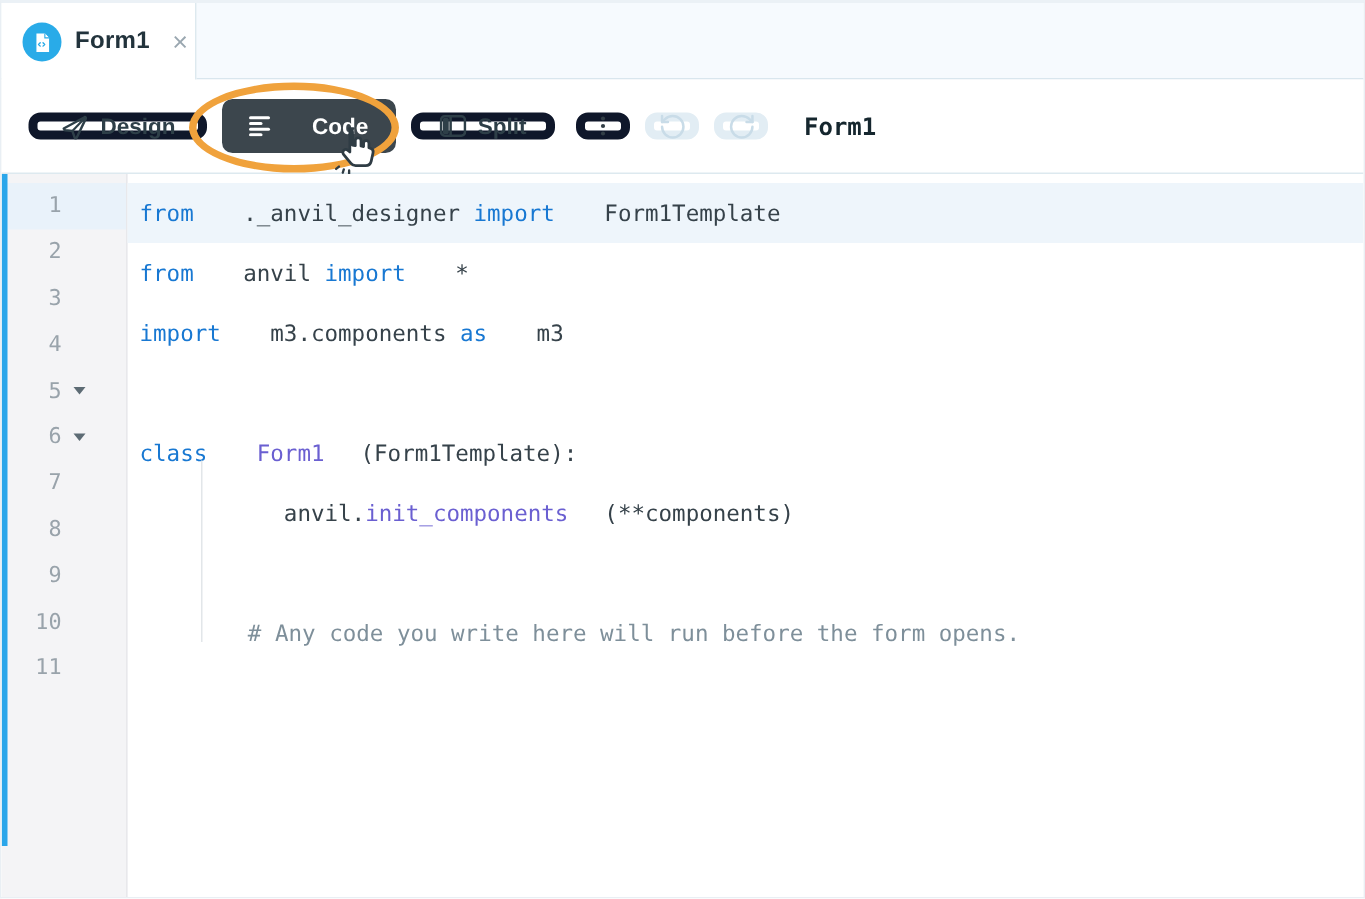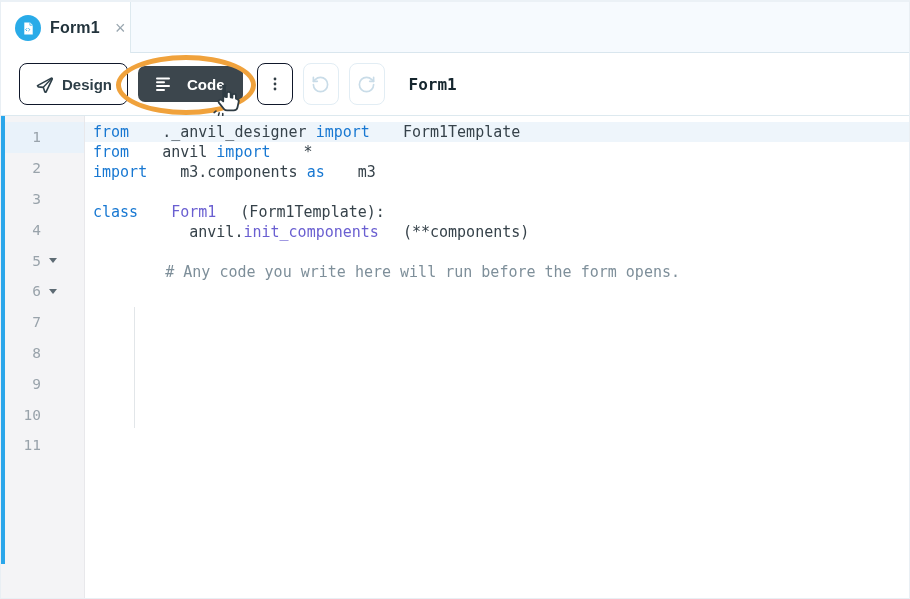--- a/index.html
+++ b/index.html
@@ -18,34 +18,34 @@
     border-right:1px solid #dde9ef; display:flex; align-items:center;
     padding-left:14px; gap:9px; cursor:pointer;
   }
   .tab-icon { width:26px; height:26px; border-radius:50%; background:#29abe8; display:flex; align-items:center; justify-content:center; flex-shrink:0; }
   .tab-label { font-weight:bold; font-size:16px; color:#22333c; letter-spacing:.2px; }
   .tab-close { margin-left:6px; color:#9aa7b0; font-size:18px; line-height:1; cursor:pointer; }
 
   
   .toolbar { height:63px; background:#fff; border-bottom:1px solid #dde9ef; display:flex; align-items:center; padding:0 18px; flex-shrink:0; }
   .tb-btn {
-    height:42px; background:#fff; border:1px solid #0f172a; border-radius:8px;
+    height:18px; background:#fff; border:6px solid #0f172a; border-radius:8px;
     display:flex; align-items:center; gap:8px; padding:0 15px;
     font-weight:bold; font-size:15px; color:#2e3f48; cursor:pointer; white-space:nowrap;
   }
   .tb-btn + .tb-btn, .tb-btn + .code-wrap, .code-wrap + .tb-btn { margin-left:10px; }
   .sq { width:36px; padding:0; justify-content:center; }
   .sq.disabled { border-color:#e2edf4; cursor:default; }
   .gap-lg { margin-left:14px !important; }
   .gap-md { margin-left:10px !important; }
 
   .code-wrap { position:relative; margin-left:10px; }
   .btn-dark {
     position:relative; z-index:2; height:36px; background:#3c464d; border:none; border-radius:7px;
-    color:#fff; display:flex; align-items:center; gap:16px; padding:0 18px;
+    color:#fff; display:flex; align-items:center; gap:27px; padding:0 18px;
     font-weight:bold; font-size:15px; cursor:pointer;
   }
   .annot-ellipse {
     position:absolute; left:-22px; top:-11px; width:140px; height:60px;
     border:5px solid #f0a23c; border-radius:50%; z-index:3; pointer-events:none;
   }
   .annot-cursor { position:absolute; z-index:4; left:72px; top:16px; pointer-events:none; }
 
   .tb-title { margin-left:24px; font-family:"DejaVu Sans Mono", monospace; font-weight:bold; font-size:16px; color:#15262e; }
 
@@ -53,21 +53,21 @@
   .editor { flex:1; display:flex; position:relative; background:#fff; overflow:hidden; }
   .scroll-strip { position:absolute; left:0; top:0; width:4px; height:448px; background:#2aa6ea; z-index:5; cursor:grab; }
   .gutter { width:84px; background:#f4f4f6; border-right:1px solid #e8e8eb; padding-top:6px; flex-shrink:0; }
   .gutter-row { height:30.8px; display:flex; align-items:center; font-family:"DejaVu Sans Mono", monospace; font-size:14.5px; color:#99a3ab; }
   .gutter-row.active { background:#e9f2fa; }
   .gutter-row .num { width:40px; text-align:right; }
   .gutter-row .fold { width:12px; margin-left:8px; height:100%; display:flex; align-items:center; }
   .gutter-row .fold.show::after { content:""; border-left:4.5px solid transparent; border-right:4.5px solid transparent; border-top:5.5px solid #5d6b74; }
 
   .code-pane { flex:1; padding-top:6px; position:relative; font-family:"DejaVu Sans Mono", monospace; font-size:15px; }
-  .code-row { height:20px; display:flex; align-items:center; padding-left:8px; white-space:pre; color:var(--txt,#36424a); }
+  .code-row { height:40px; display:flex; align-items:center; padding-left:8px; white-space:pre; color:var(--txt,#36424a); }
   .code-row.active { background:#eef5fb; }
   .seg-k { color:var(--kw,#1878d2); }
   .seg-n { color:var(--nm,#6a5fd1); }
   .seg-c { color:var(--cm,#7e8f9a); }
   .seg-p { color:var(--txt,#36424a);margin-left:24px; }
   .indent-guide { position:absolute; left:49px; top:191px; width:1px; height:121px; background:#e2e6e9; }
 </style>
 </head>
 <body>
 
@@ -113,20 +113,30 @@
       </button>
       <span class="annot-ellipse"></span>
       <span class="annot-cursor">
         <svg width="34" height="34" viewBox="0 0 24 24">
           <path d="M9 2.6c.9 0 1.6.7 1.6 1.6v6.2l1.3.25V8.3c0-.75.6-1.35 1.35-1.35.76 0 1.35.6 1.35 1.35v2.5l1.2.28v-1.5c0-.7.57-1.25 1.25-1.25s1.25.55 1.25 1.25v2.1l.9.35c.8.3 1.25 1.15 1.05 2l-.85 3.9c-.28 1.25-1.38 2.15-2.66 2.15h-4.7c-.85 0-1.65-.38-2.18-1.05l-3.5-4.3c-.48-.6-.4-1.48.2-1.95.5-.4 1.23-.4 1.73 0l1.05.85V4.2c0-.9.72-1.6 1.61-1.6z" fill="#fff" stroke="#2f3c44" stroke-width="1.3" stroke-linejoin="round"></path>
           <path d="M4.2 20.5l-1.3 1.1 M6.5 21.8l-.5 1.6 M9 22.3v1.5" stroke="#2f3c44" stroke-width="1.1" fill="none" stroke-linecap="round"></path>
         </svg>
       </span>
     </span>
 
+    <button class="tb-btn" style="padding:0 13px;">
+      <span style="display:flex">
+        <svg width="18" height="16" viewBox="0 0 18 16">
+          <rect x="1" y="1.5" width="16" height="13" rx="2.5" fill="none" stroke="#2e3f48" stroke-width="1.7"></rect>
+          <path d="M7.4 1.5v13" stroke="#2e3f48" stroke-width="1.7"></path>
+          <rect x="2.2" y="2.7" width="4" height="10.6" rx="1" fill="#2e3f48"></rect>
+        </svg>
+      </span>
+      <span>Split</span>
+    </button>
 
     <button class="tb-btn sq gap-lg">
       <span style="display:flex">
         <svg width="16" height="16" viewBox="0 0 24 24">
           <circle cx="12" cy="4.5" r="2.1" fill="#323e46"></circle>
           <circle cx="12" cy="12" r="2.1" fill="#323e46"></circle>
           <circle cx="12" cy="19.5" r="2.1" fill="#323e46"></circle>
         </svg>
       </span>
     </button>

